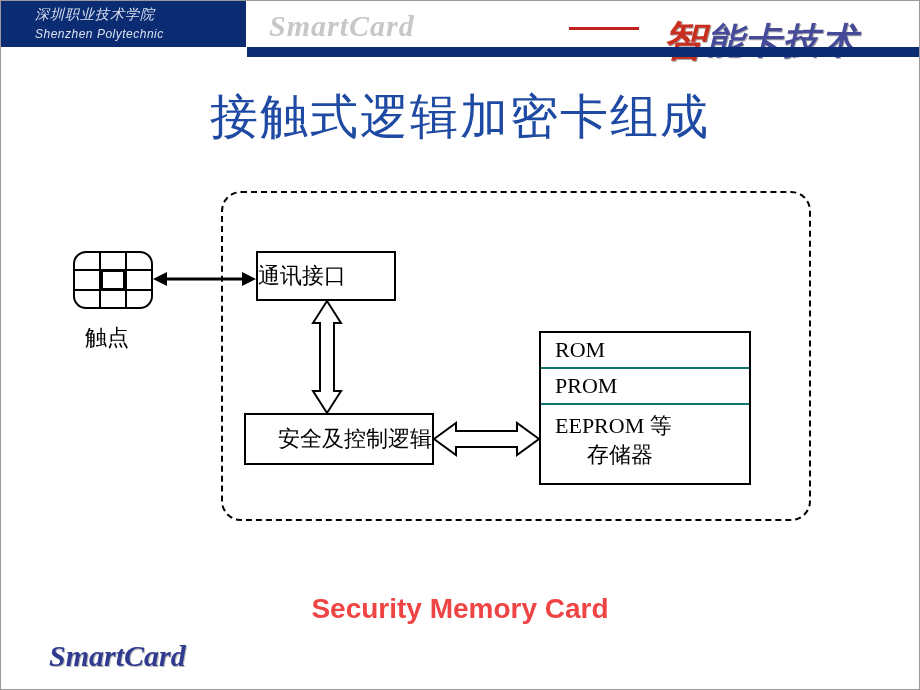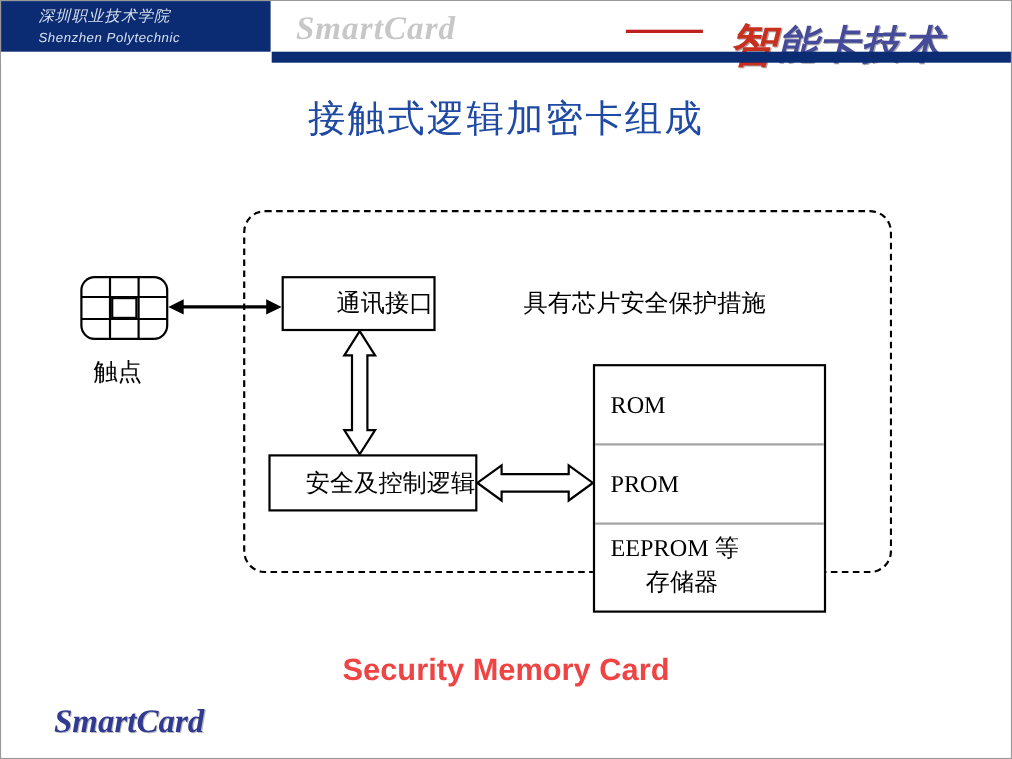--- a/index.html
+++ b/index.html
@@ -73,21 +73,21 @@
     left: 246px;
     right: 0;
     top: 46px;
     height: 10px;
     background: #0b2c72;
   }
   .slide-title {
     text-align: center;
     font-family: SimSun, serif;
     color: #1f4aa3;
-    font-size: 34px;
+    font-size: 48px;
     margin-top: 26px;
     letter-spacing: 2px;
   }
   .diagram-area {
     position: absolute;
     left: 60px;
     top: 190px;
     width: 800px;
     height: 380px;
   }
@@ -116,21 +116,21 @@
   }
   .comm-box {
     position: absolute;
     left: 195px;
     top: 60px;
     width: 140px;
     height: 50px;
     border: 2px solid #000;
     display: flex;
     align-items: center;
-    justify-content: flex-end;
+    justify-content: flex-start;
     font-size: 22px;
     background: #fff;
     font-family: SimSun, serif;
   }
   .security-text {
     position: absolute;
     left: 415px;
     top: 70px;
     font-size: 22px;
     font-family: SimSun, serif;
@@ -152,31 +152,31 @@
   .memory-box {
     position: absolute;
     left: 478px;
     top: 140px;
     width: 212px;
     border: 2px solid #000;
     background: #fff;
     font-family: "Times New Roman", SimSun, serif;
   }
   .memory-box .row {
-    border-bottom: 2px solid #a3a3a3;
-    padding: 22px 14px;
+    border-bottom: 2px solid #0f766e;
+    padding: 4px 14px;
     font-size: 22px;
   }
   .memory-box .row:last-child { border-bottom: none; }
   .memory-box .row-multi {
     padding: 6px 14px 10px 14px;
     font-size: 22px;
     line-height: 1.4;
   }
-  .memory-box .row-multi .l2 { padding-left: 32px; font-family: Liberation Sans, sans-serif; }
+  .memory-box .row-multi .l2 { padding-left: 32px; font-family: Liberation Mono, monospace; }
   .caption {
     position: absolute;
     left: 0; right: 0;
     top: 592px;
     text-align: center;
     font-family: Arial, sans-serif;
     font-weight: bold;
     font-size: 28px;
     color: #ef4444;
   }
@@ -223,21 +223,20 @@
     <rect x="29" y="20" width="22" height="18" fill="#fff" stroke="#000" stroke-width="2"></rect>
   </svg>
   <div class="chip-label">触点</div>
 
   <div class="dashed-box"></div>
 
   <div class="comm-box">
     <span>通讯接口</span>
   </div>
 
-  <div class="security-text">具有芯片安全保护措施</div>
 
   <div class="logic-box">
     <span>安全及控制逻辑</span>
   </div>
 
   <div class="memory-box">
     <div class="row">ROM</div>
     <div class="row">PROM</div>
     <div class="row-multi">
       <div>EEPROM 等</div>

